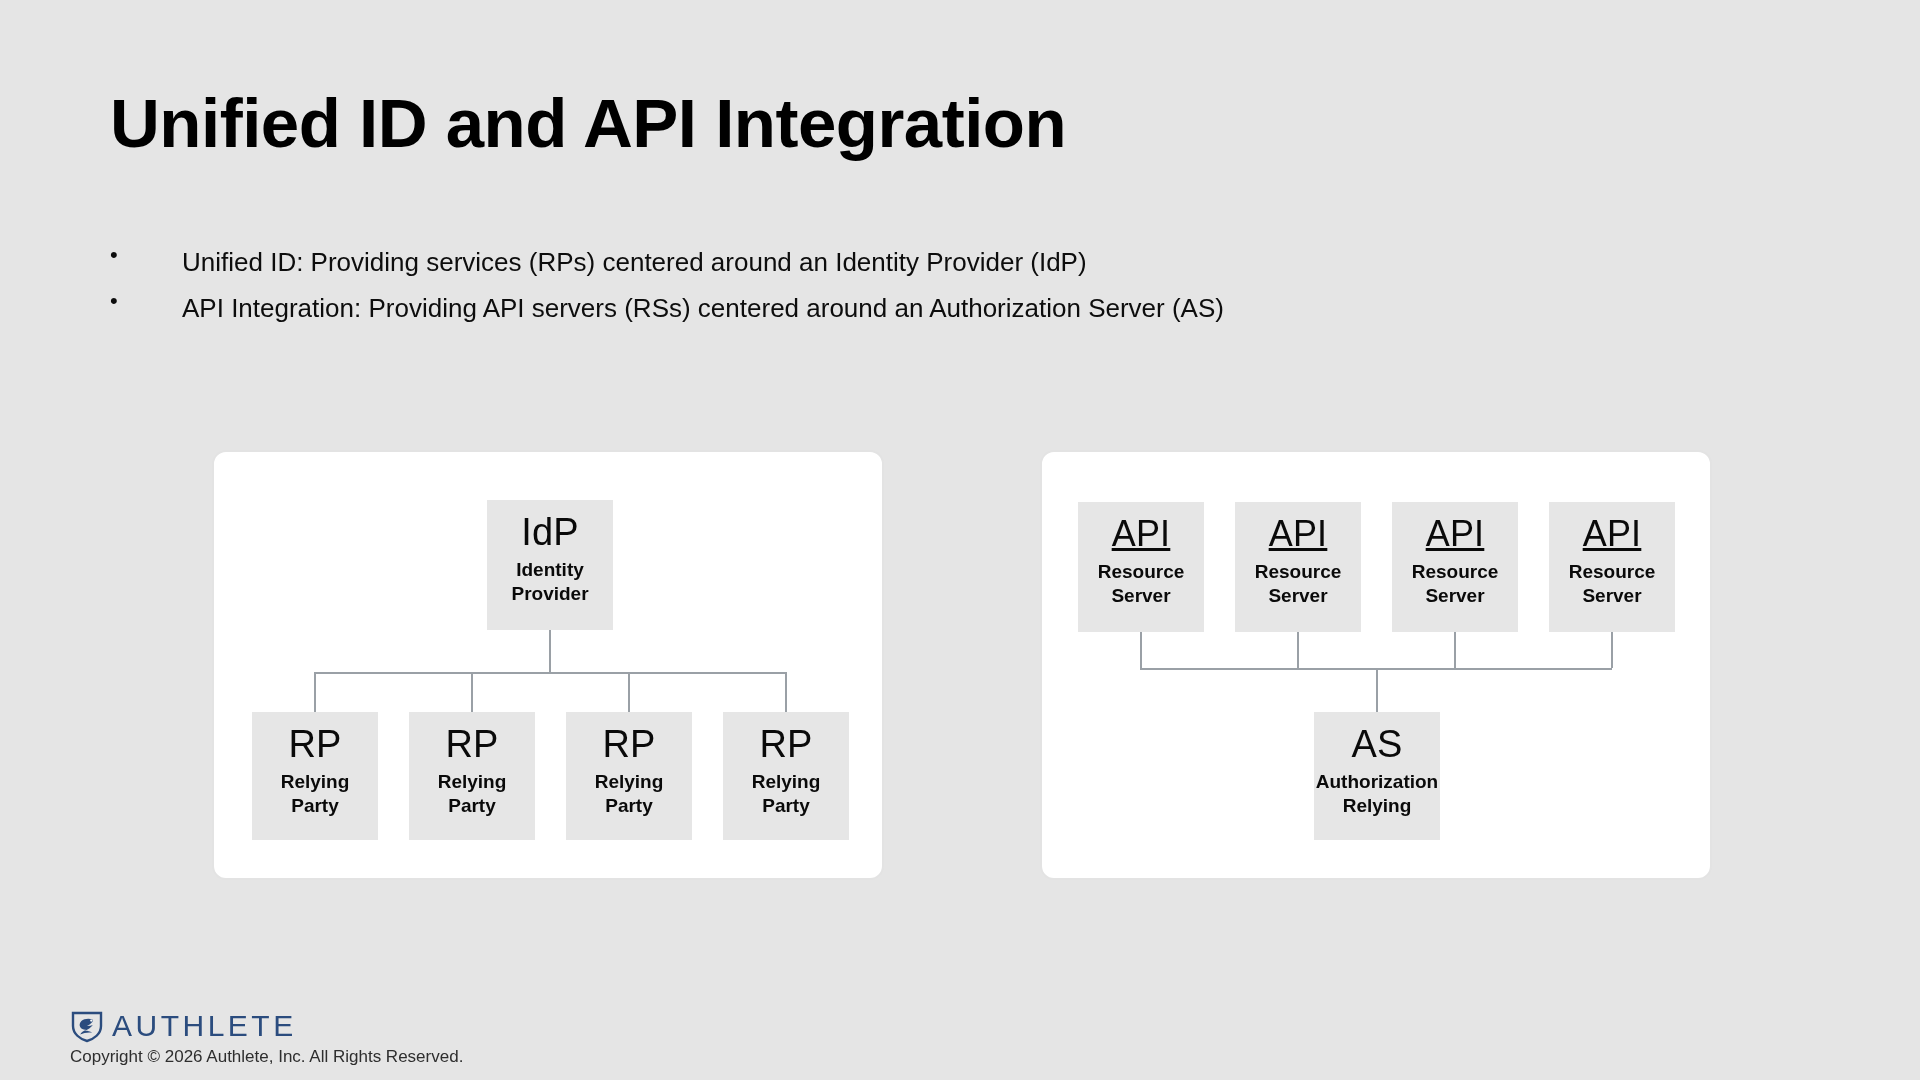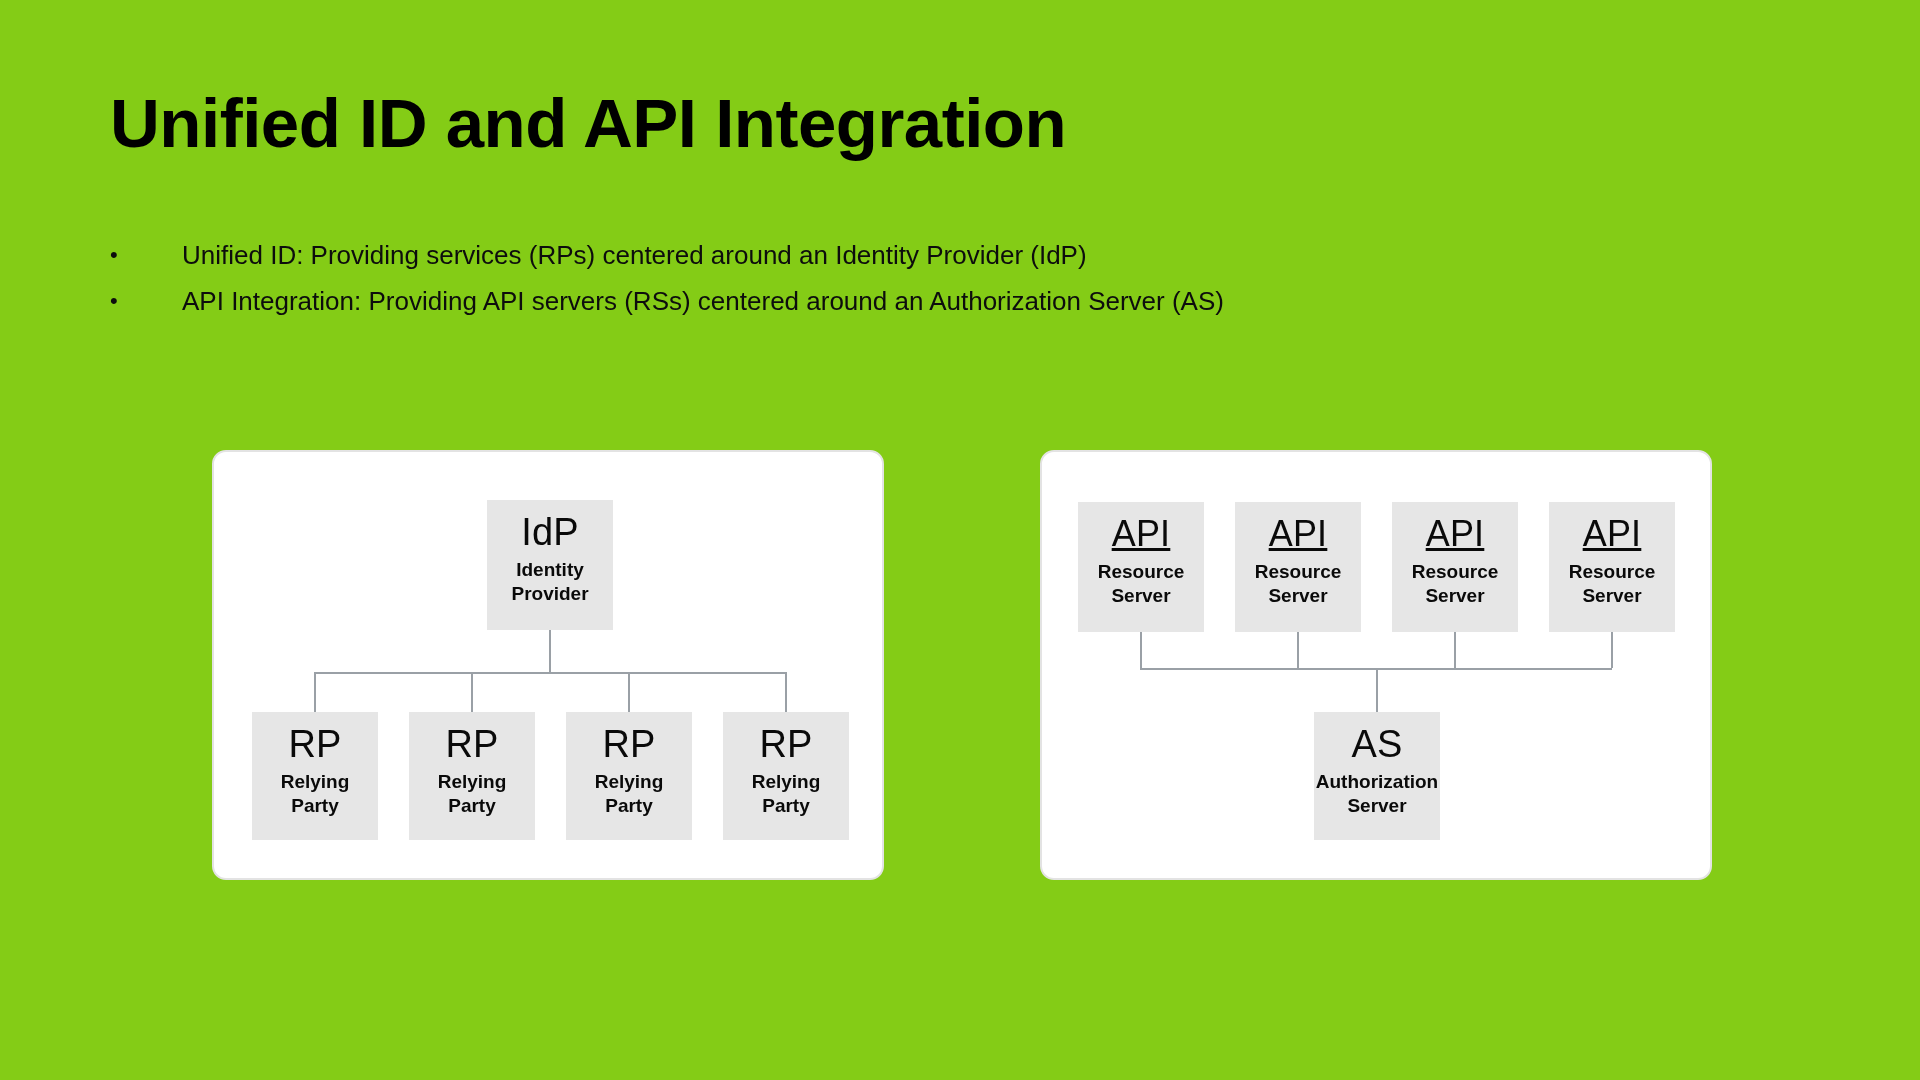--- a/index.html
+++ b/index.html
@@ -13,21 +13,21 @@
     height: 1080px;
     position: relative;
     overflow: hidden;
     font-family: "Liberation Sans", "DejaVu Sans", sans-serif;
     color: #000000;
   }
 
   .slide {
     position: absolute;
     inset: 0;
-    background: #84cc16;
+    background: #e5e5e5;
   }
 
   
   .slide-title {
     position: absolute;
     left: 110px;
     top: 88px;
     font-size: 69px;
     font-weight: bold;
     letter-spacing: -0.5px;
@@ -54,20 +54,21 @@
   }
   .bullet-mark {
     width: 72px;
     flex: 0 0 72px;
     font-size: 22px;
     line-height: 46px;
     color: #0d0d0d;
   }
   .bullet-text {
     flex: 1 1 auto;
+    margin-top: 7px;
   }
 
   
   .panel {
     position: absolute;
     border: 2px solid #e3e3e3;
     border-radius: 14px;
     background: #ffffff;
     box-sizing: border-box;
   }
@@ -238,20 +239,37 @@
       <div class="wire v" style="left:412px; top:180px; height:36px;"></div>
       <div class="wire v" style="left:569px; top:180px; height:36px;"></div>
 
       <div class="wire h" style="left:98px; top:216px; width:472px;"></div>
 
       <div class="wire v" style="left:334px; top:216px; height:44px;"></div>
 
       <div class="node" style="left:272px; top:260px; width:126px; height:128px;">
         <span class="node-abbr">AS</span>
         <span class="node-sub">Authorization
-Server</span>
-      </div>
-
-    </div>
-  </div>
-
+Relying</span>
+      </div>
+
+    </div>
+  </div>
+
+  <div class="footer">
+    <div class="logo-row">
+      <span class="logo-mark">
+        <svg viewBox="0 0 34 34" width="34" height="34" aria-hidden="true">
+          <path d="M3 4 H31 V17 C31 25 24 30 17 32 C10 30 3 25 3 17 Z" fill="none" stroke="#2b4c7e" stroke-width="2.4"></path>
+          <path d="M22.5 10.5 C19 9.2 14 9.6 11.4 12.1 C9.6 13.8 9.1 16.2 10.2 18.1
+                   C11.3 20 13.6 21 16 20.8 C13.4 21.9 11.2 23.6 10.2 25.6
+                   C13.6 23.8 18.2 23 22.2 23.6 C19.6 22.2 17 21.6 14.6 21.8
+                   C18 20.6 21 18.6 22.8 16 C21 16.8 19 17.2 17 17
+                   C19 16 21 14.6 22.5 12.8 Z" fill="#2b4c7e"></path>
+          <circle cx="21.2" cy="11.6" r="1.05" fill="#ffffff"></circle>
+        </svg>
+      </span>
+      <span class="logo-word">AUTHLETE</span>
+    </div>
+    <div class="copyright">Copyright © 2026 Authlete, Inc. All Rights Reserved.</div>
+  </div>
 
 </div>
 
 </body></html>

